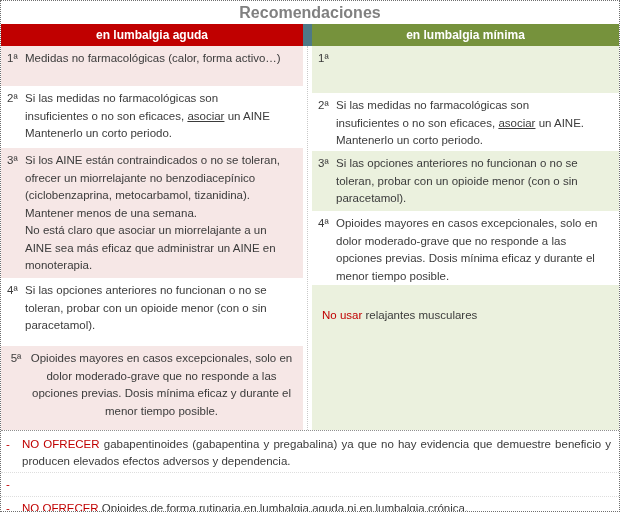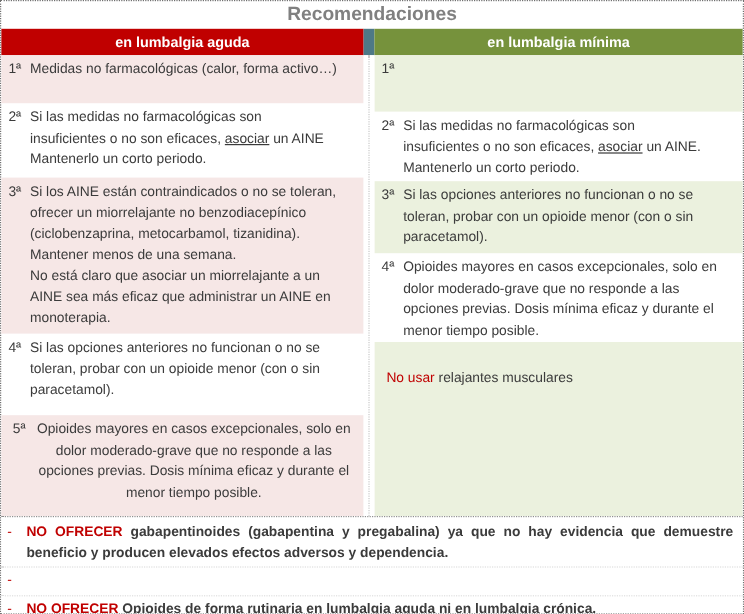--- a/index.html
+++ b/index.html
@@ -84,21 +84,21 @@
     background: #ffffff;
   }
   .f-row {
     display: flex;
     padding: 3px 8px 3px 5px;
     font-size: 11.5px;
     line-height: 16.5px;
   }
   .f-row + .f-row { border-top: 1px dotted #dedede; }
   .f-dash { width: 16px; flex: none; color: #c00000; }
-  .f-txt { flex: 1; font-weight: bold; }
+  .f-txt { flex: 1; }
   .f-txt.justify { text-align: justify; }
 </style>
 </head>
 <body>
 
 <div class="sheet">
 
   <div class="title">Recomendaciones</div>
 
   <div class="headers">

